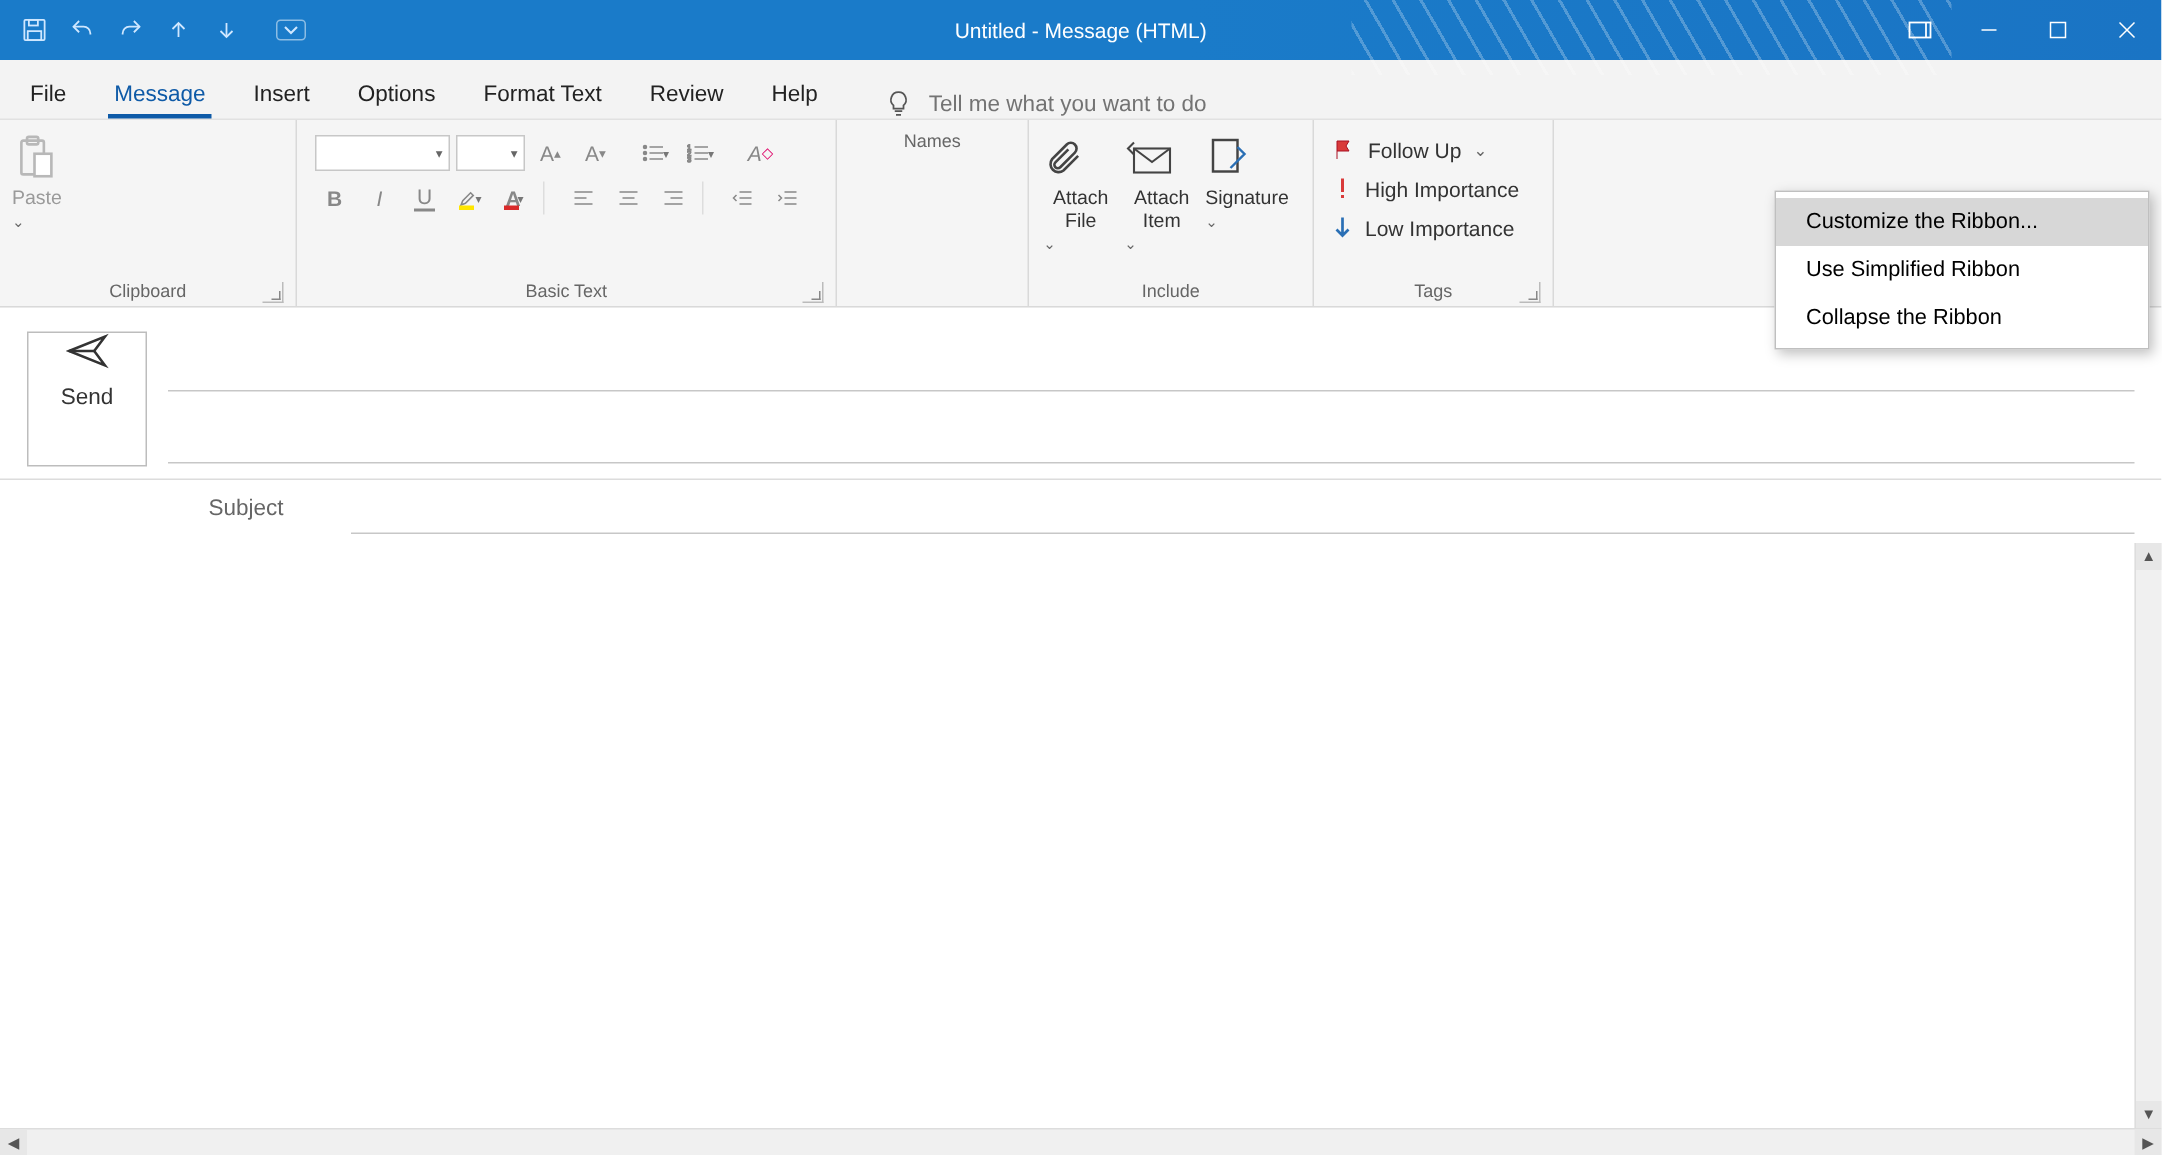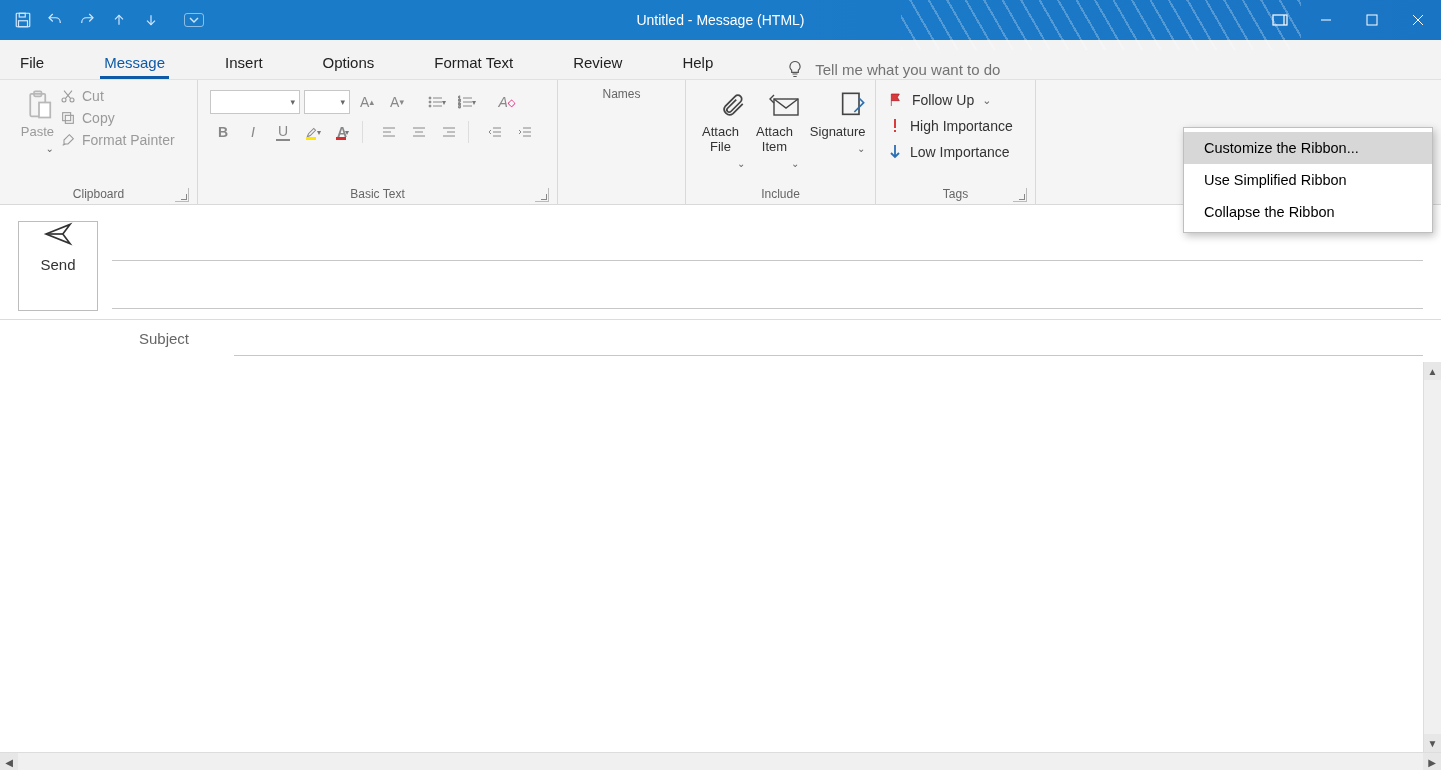--- a/index.html
+++ b/index.html
@@ -24,37 +24,37 @@
   .qat .ico { width:26px; height:26px; display:flex; align-items:center; justify-content:center; color:#bfe0ff; }
   .qat .ico svg{stroke:#cfe7ff;}
   .qat .sep{ width:8px;}
   .title-text{ position:absolute; left:0; right:0; text-align:center; font-size:14px; color:#fff; pointer-events:none;}
   .win-controls{ margin-left:auto; display:flex; }
   .win-btn{ width:46px; height:40px; display:flex; align-items:center; justify-content:center; color:#fff;}
 
   
   .tabsrow{
     height:40px; background:#f3f3f3; border-bottom:1px solid #e1e1e1;
-    display:flex; align-items:flex-end; padding:0 4px; font-size:15px; color:#222;gap:28px;
+    display:flex; align-items:flex-end; padding:0 4px; font-size:15px; color:#222;
   }
   .tab{ padding:8px 16px 8px; cursor:pointer; position:relative; }
   .tab.active{ color:#0e5aa7; }
   .tab.active::after{ content:""; position:absolute; left:12px; right:12px; bottom:0; height:3px; background:#0e5aa7;}
   .tellme{ display:flex; align-items:center; gap:10px; margin-left:28px; color:#737373; font-size:15px;}
   .tellme svg{stroke:#555;}
 
   
   .ribbon{ height:125px; background:#f5f5f5; border-bottom:1px solid #d9d9d9; display:flex; }
   .group{ border-right:1px solid #d9d9d9; display:flex; flex-direction:column; padding:4px 6px 0; }
   .group-body{flex:1; display:flex; align-items:flex-start;}
   .group-label{ height:20px; font-size:12px; color:#666; text-align:center; position:relative; display:flex; align-items:center; justify-content:center; gap:2px;}
   .dlg-launch{ position:absolute; right:2px; bottom:2px; width:14px; height:14px; border:1px solid #bbb; border-top:none; border-left:none;}
   .dlg-launch::after{content:""; position:absolute; right:1px; bottom:1px; width:5px;height:5px; border-right:1px solid #888; border-bottom:1px solid #888;}
 
-  .bigbtn{ display:flex; flex-direction:column; align-items:flex-end; justify-content:center; width:56px; padding:4px 2px; gap:2px; cursor:pointer; font-size:13px; color:#333; text-align:center; line-height:15px;}
+  .bigbtn{ display:flex; flex-direction:column; align-items:flex-start; justify-content:center; width:56px; padding:4px 2px; gap:2px; cursor:pointer; font-size:13px; color:#333; text-align:center; line-height:15px;}
   .bigbtn .ic{ height:34px; display:flex; align-items:center; justify-content:center;}
   .bigbtn.wide{ width:72px;}
   .bigbtn.disabled{ color:#9a9a9a;}
   .bigbtn .chev{font-size:10px; color:#666;}
 
   
   .paste-stack{ display:flex; flex-direction:column; gap:6px; padding-top:4px; margin-left:4px;}
   .paste-item{ display:flex; align-items:center; gap:6px; color:#9a9a9a; font-size:14px; cursor:pointer;}
   .paste-item svg{stroke:#9a9a9a;}
 
@@ -197,44 +197,20 @@
         <div class="ic">
           <svg width="30" height="32" viewBox="0 0 24 24" fill="none" stroke="#b8b8b8" stroke-width="1.4">
               <rect x="5" y="3" width="12" height="18" rx="1"></rect>
               <rect x="8" y="1" width="6" height="4" rx="1"></rect>
               <rect x="12" y="10" width="9" height="12" fill="#fff"></rect>
             </svg>
         </div>
         <span>Paste</span>
         <span class="chev">⌄</span>
       </div>
-      <div class="paste-stack">
-        <div class="paste-item">
-          <svg width="16" height="16" viewBox="0 0 24 24" fill="none" stroke-width="1.6">
-              <circle cx="6" cy="18" r="3"></circle>
-              <circle cx="18" cy="18" r="3"></circle>
-              <path d="M8 16L18 4M16 16L6 4"></path>
-            </svg>
-          <span>Cut</span>
-        </div>
-        <div class="paste-item">
-          <svg width="16" height="16" viewBox="0 0 24 24" fill="none" stroke-width="1.6">
-              <rect x="8" y="8" width="12" height="12"></rect>
-              <rect x="4" y="4" width="12" height="12"></rect>
-            </svg>
-          <span>Copy</span>
-        </div>
-        <div class="paste-item">
-          <svg width="16" height="16" viewBox="0 0 24 24" fill="none" stroke-width="1.6">
-              <path d="M14 4l6 6-8 8H6v-6z"></path>
-              <path d="M4 20l4-2"></path>
-            </svg>
-          <span>Format Painter</span>
-        </div>
-      </div>
     </div>
     <div class="group-label">
         <span>Clipboard</span>
         <div class="dlg-launch"></div>
       </div>
   </div>
 
   <div class="group" style="width:360px">
     <div class="group-body">
       <div class="bt-col" style="width:100%">

